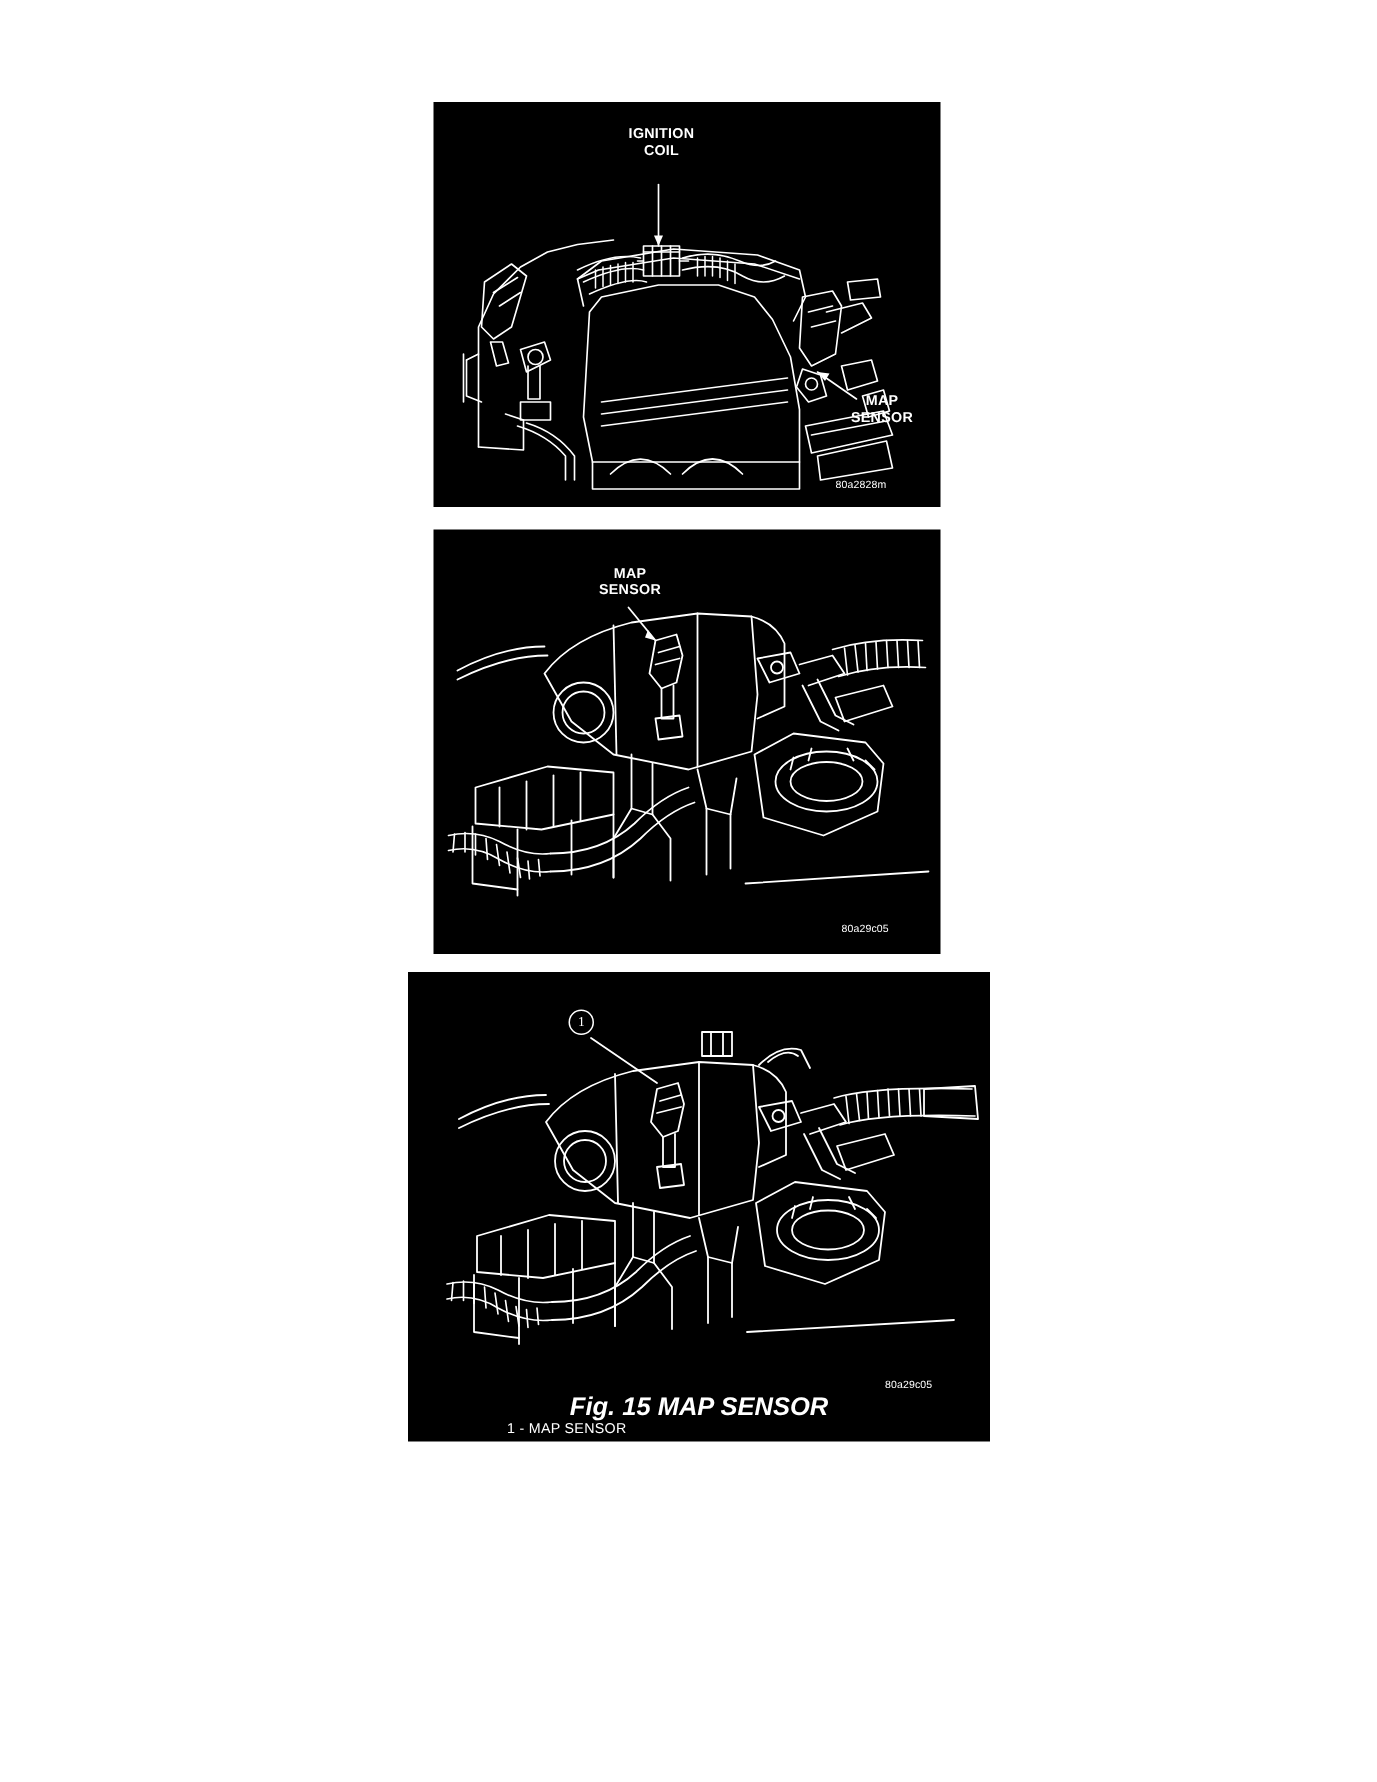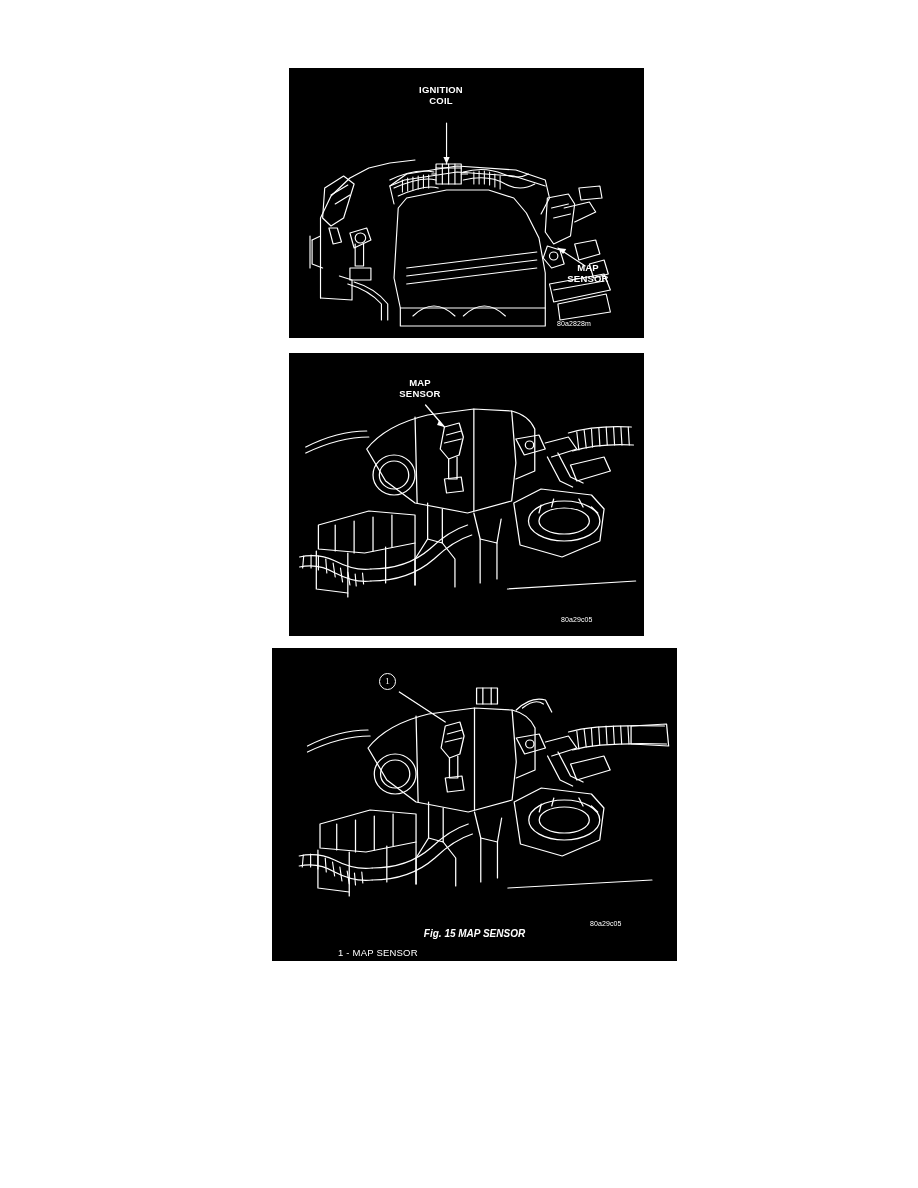--- a/index.html
+++ b/index.html
@@ -21,21 +21,20 @@
     width: 918px;
     height: 1188px;
     background: #ffffff;
   }
 
   
   .fig {
     position: absolute;
     background: #000000;
     overflow: hidden;
-    padding-left: 17px;
   }
 
   .fig svg {
     position: absolute;
     top: 0; left: 0;
     width: 100%;
     height: 100%;
     display: block;
   }
 
@@ -69,21 +68,21 @@
     line-height: 15px;
     text-align: center;
     font-family: "Liberation Serif", serif;
   }
 
   .fig-caption {
     position: absolute;
     color: #ffffff;
     font-weight: bold;
     font-style: italic;
-    font-size: 10px;
+    font-size: 17px;
     text-align: center;
     width: 100%;
     left: 0;
   }
 
   .fig-legend {
     position: absolute;
     color: #ffffff;
     font-size: 9.5px;
     letter-spacing: 0.2px;

